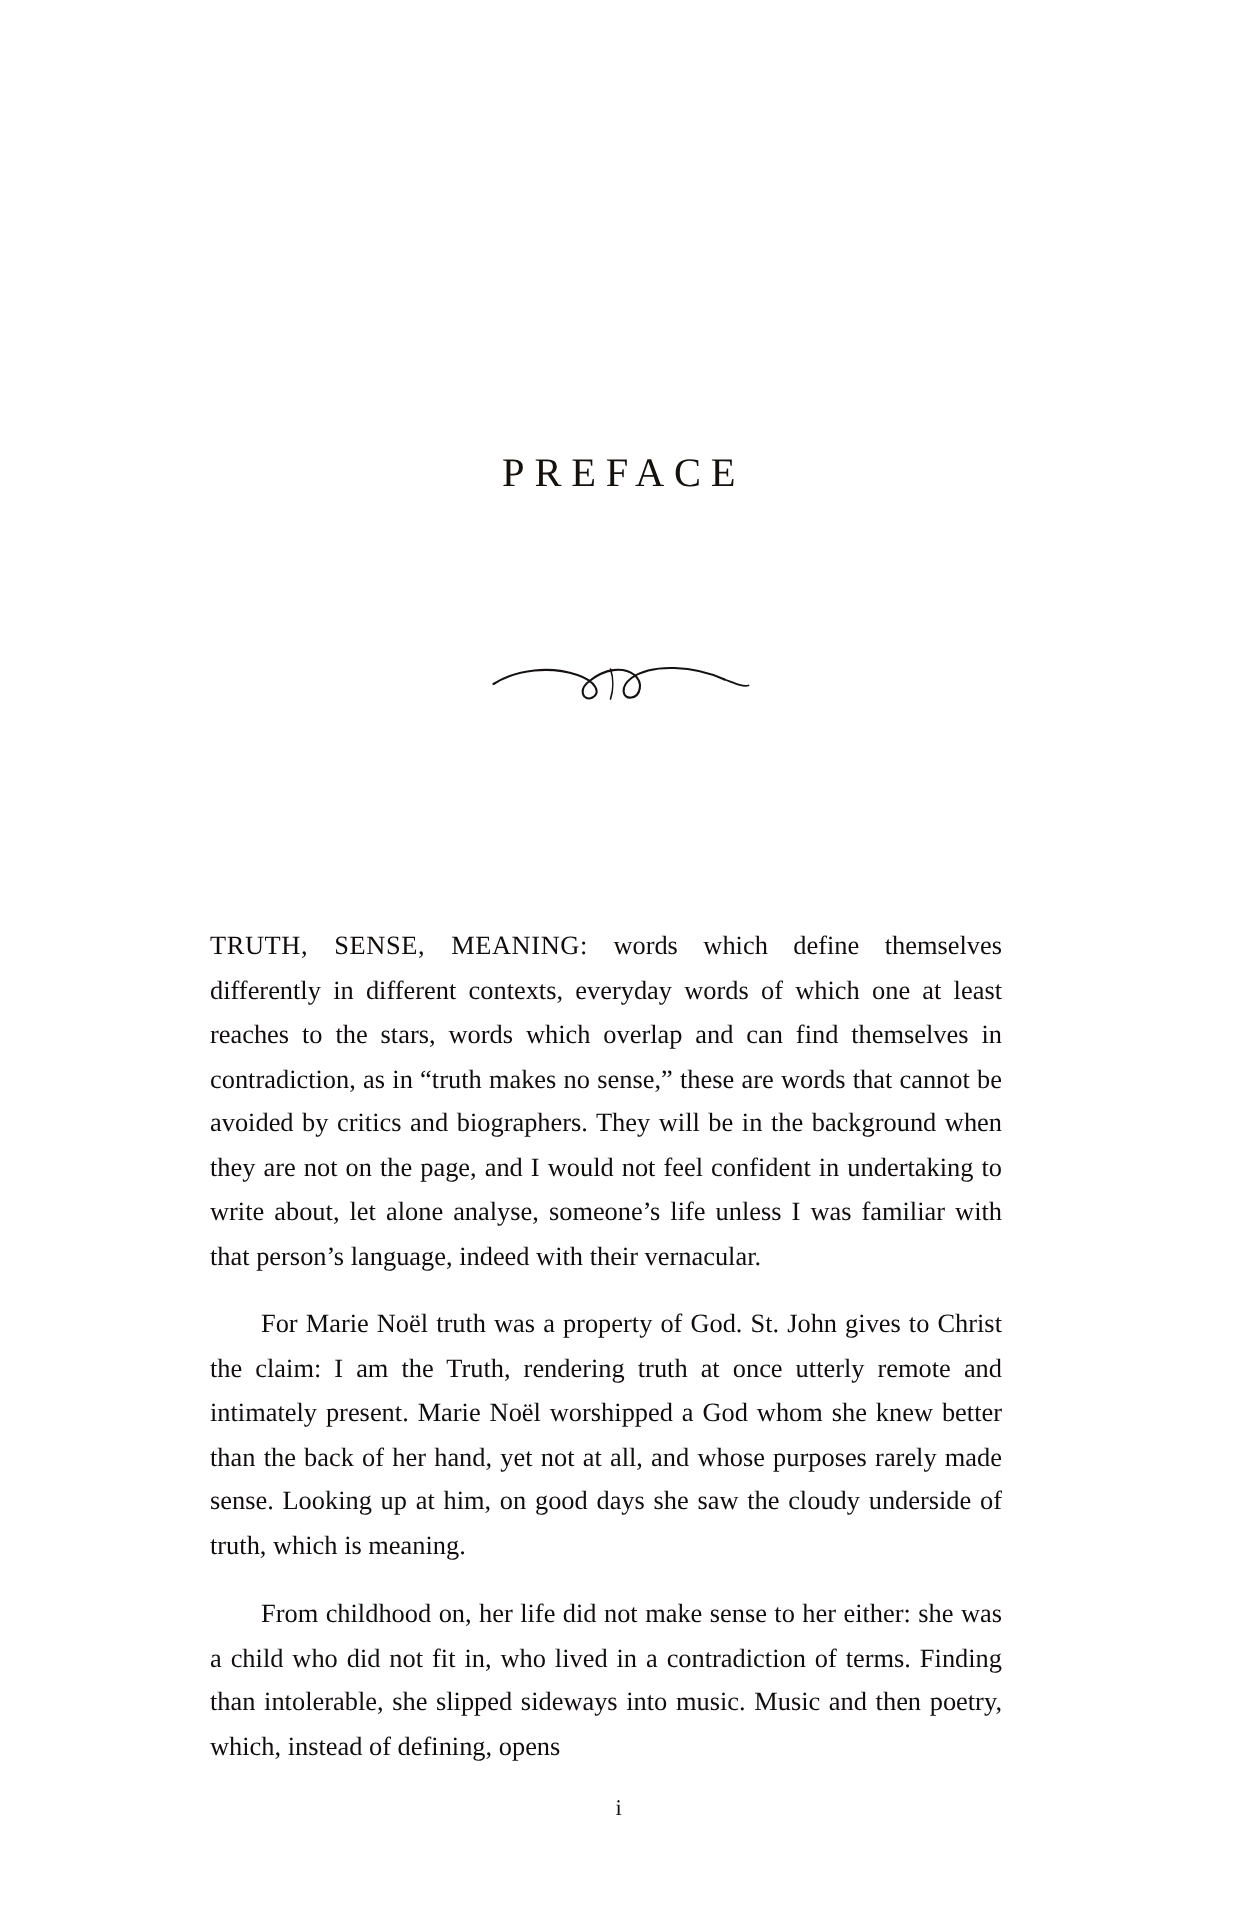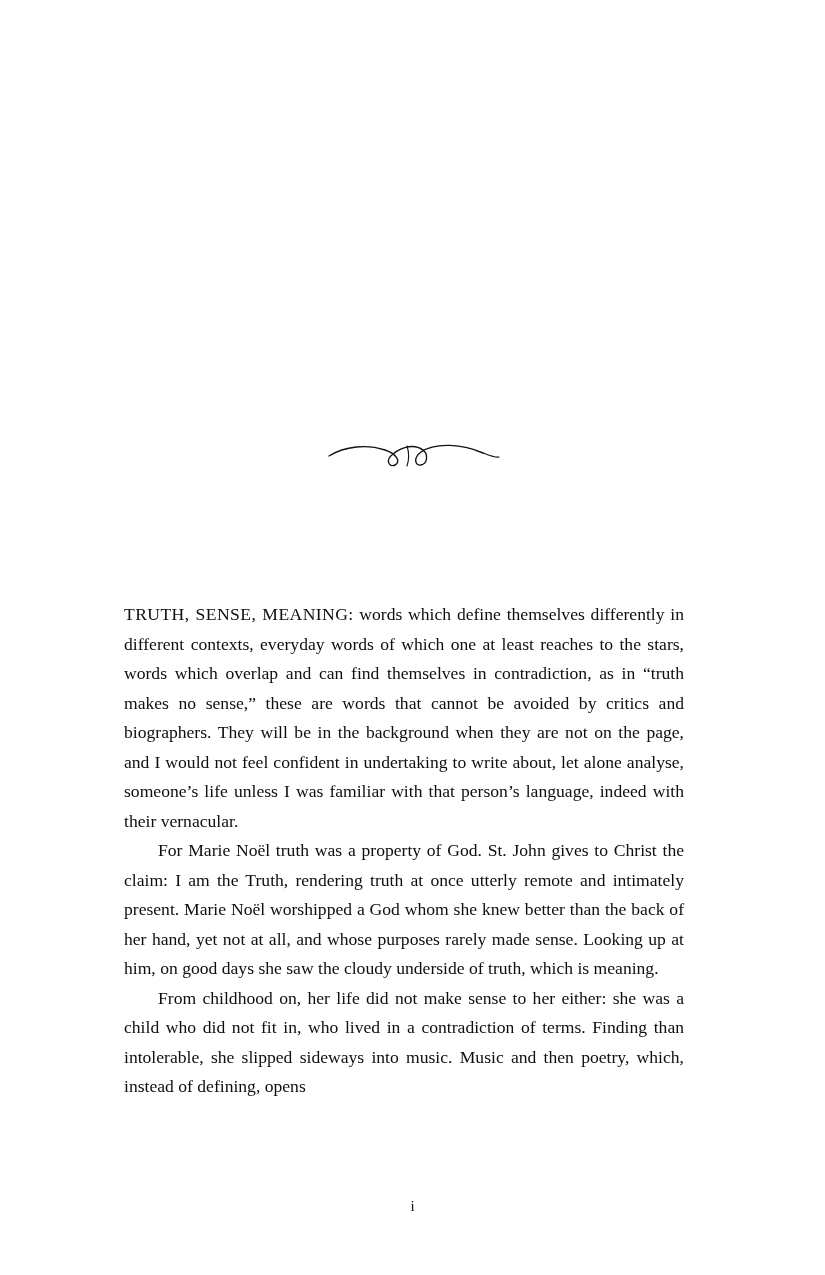--- a/index.html
+++ b/index.html
@@ -50,21 +50,21 @@
     position: absolute;
     left: 124px;
     top: 600px;
     width: 560px;
     font-size: 17.6px;
     line-height: 29.5px;
     text-align: justify;
     color: #100d0c;
   }
   .body-block p {
-    margin: 0;
+    margin: 16px;
     text-indent: 0;
   }
   .body-block p.indented {
     text-indent: 34px;
   }
   .smallcaps-lead {
     font-variant: small-caps;
     letter-spacing: 0.4px;
   }
   .folio {
@@ -75,20 +75,21 @@
     text-align: center;
     font-size: 15px;
     color: #141110;
   }
 </style>
 </head>
 <body>
 
 <div class="page">
 
+  <div class="chapter-title">PREFACE</div>
 
   <div class="ornament">
     <svg width="180" height="44" viewBox="0 0 180 44" fill="none" xmlns="http://www.w3.org/2000/svg" aria-hidden="true">
       <path d="M6 24 C 22 14, 44 12, 62 18 C 74 22, 78 30, 72 33 C 66 36, 62 28, 70 22 C 80 14, 92 12, 100 18" stroke="#141110" stroke-width="1.4" fill="none" stroke-linecap="round"></path>
       <path d="M100 18 C 106 23, 104 32, 98 33 C 92 34, 90 26, 98 20 C 112 10, 140 12, 160 21" stroke="#141110" stroke-width="1.4" fill="none" stroke-linecap="round"></path>
       <path d="M160 21 C 168 24, 172 26, 176 25" stroke="#141110" stroke-width="1.2" fill="none" stroke-linecap="round"></path>
       <path d="M84 14 C 86 20, 86 28, 84 34" stroke="#141110" stroke-width="1.1" fill="none" stroke-linecap="round"></path>
     </svg>
   </div>
 

